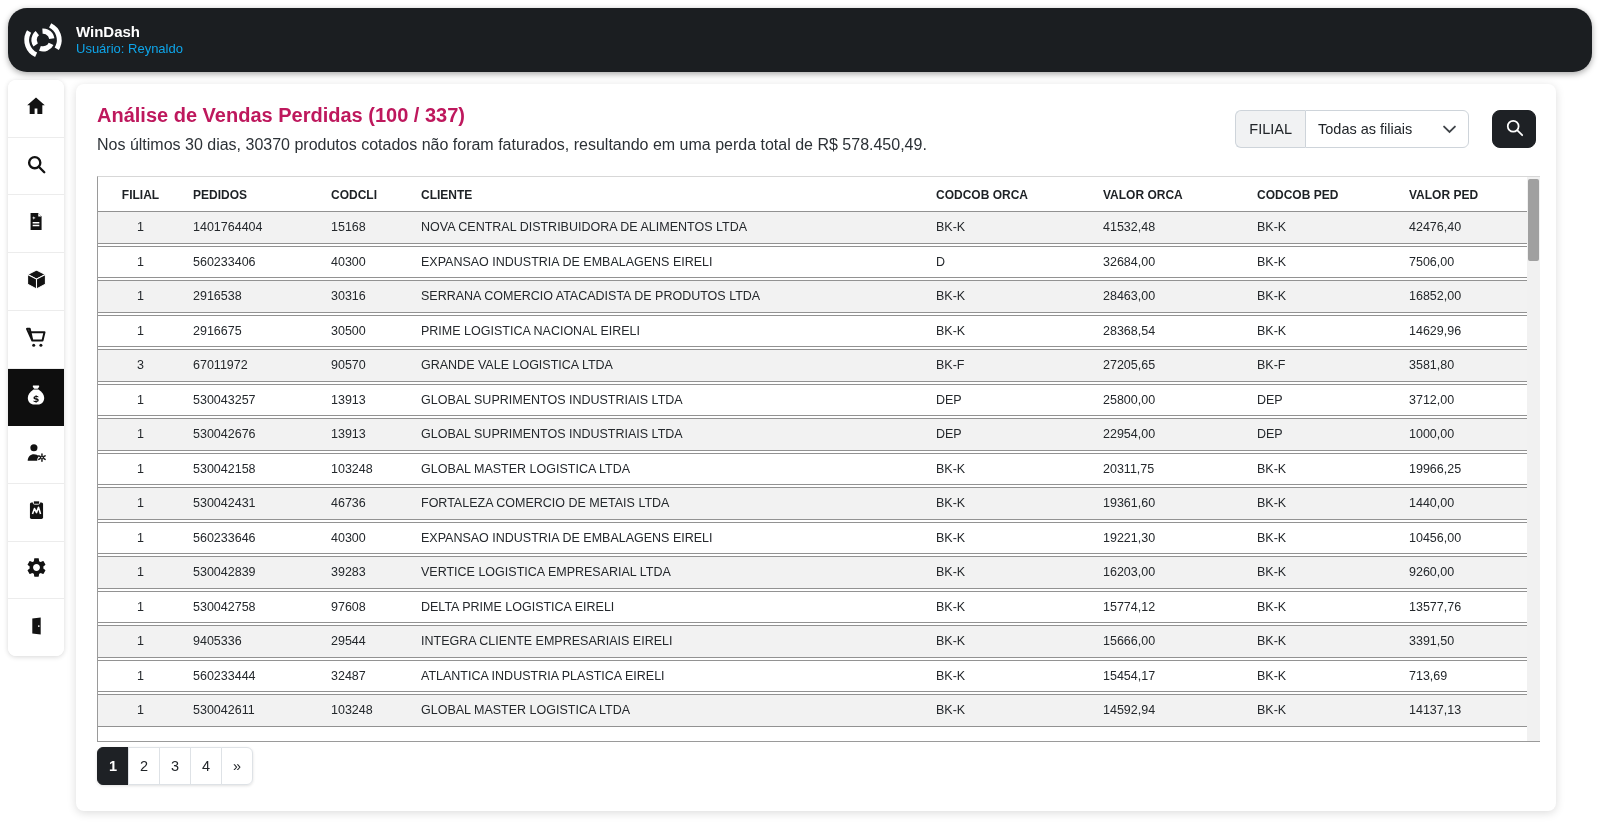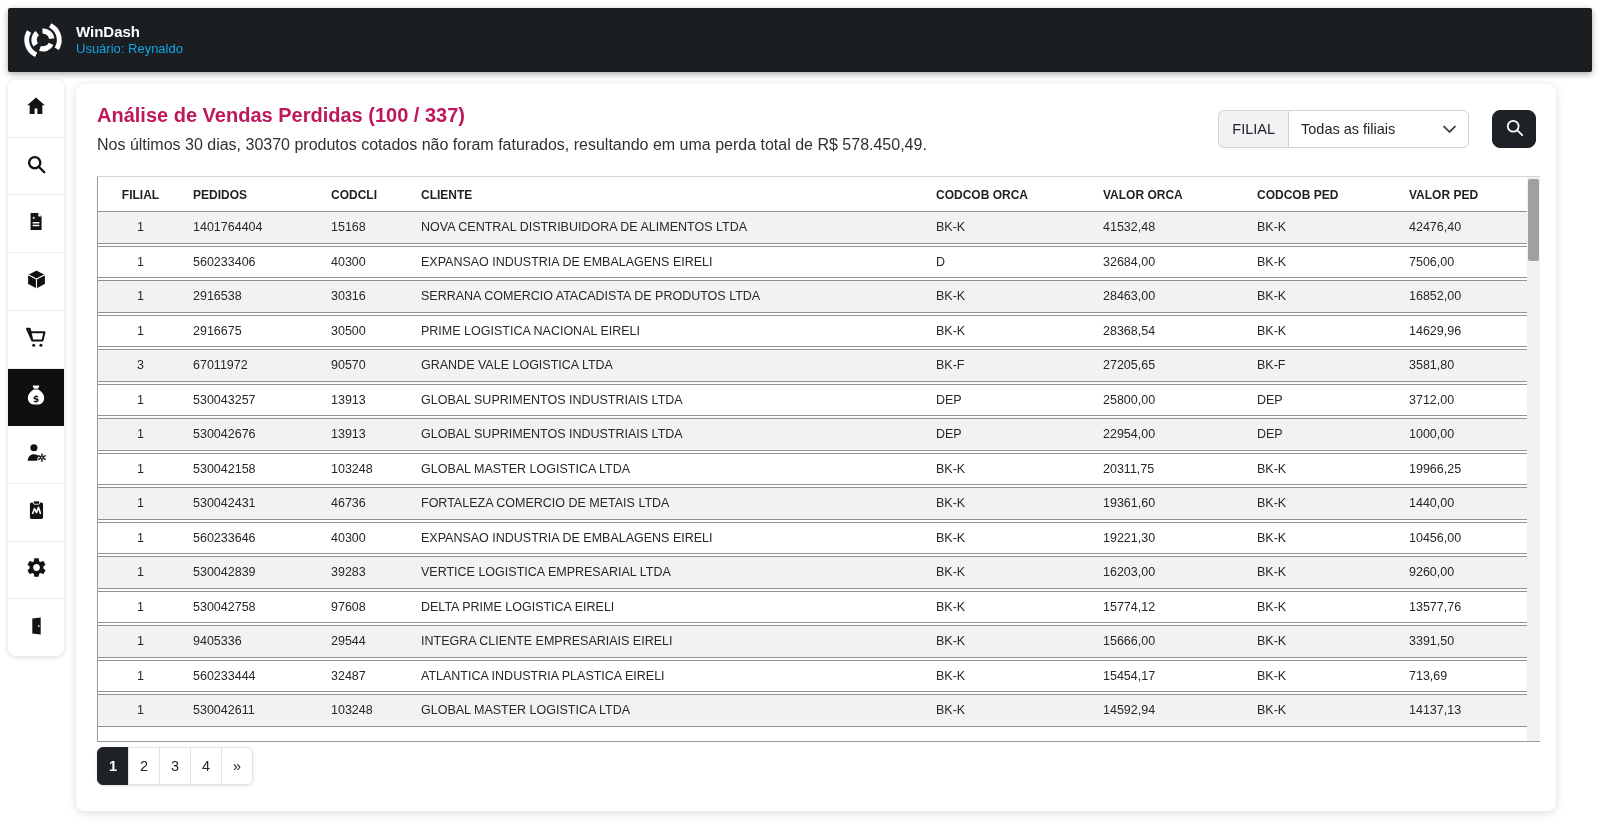--- a/index.html
+++ b/index.html
@@ -2,21 +2,21 @@
 <html><head>
 <meta charset="utf-8">
 <style>
   * { box-sizing: border-box; margin: 0; padding: 0; }
   html,body { width:1600px; height:840px; background:#ffffff; font-family:"Liberation Sans","DejaVu Sans",sans-serif; overflow:hidden; }
   body { position:relative; color:#212529; }
 
   
   .topbar {
     position:absolute; left:8px; top:8px; width:1584px; height:64px;
-    background:#1b1e21; border-radius:2px; box-shadow:0 2px 6px rgba(0,0,0,.35);
+    background:#1b1e21; border-radius:19px; box-shadow:0 2px 6px rgba(0,0,0,.35);
     display:flex; align-items:center; padding:0 14px; gap:12px;
   }
   .topbar .logo { width:42px; height:42px; flex:0 0 auto; }
   .topbar .titles { display:flex; flex-direction:column; line-height:1.25; }
   .topbar .app-name { color:#fff; font-weight:700; font-size:15px; }
   .topbar .user { color:#0ea5e9; font-size:13px; }
 
   
   .sidebar {
     position:absolute; left:8px; top:80px; width:56px; height:576px;
@@ -39,21 +39,21 @@
   .page-subtitle { position:absolute; left:21px; top:52px; font-size:16px; color:#2c3136; }
 
   
   .filter-bar { position:absolute; top:26px; right:20px; display:flex; align-items:center; }
   .input-group { display:flex; height:38px; }
   .ig-label {
     display:flex; align-items:center; padding:0 13px; background:#f1f2f3;
     border:1px solid #ced4da; border-right:none; border-radius:6px 0 0 6px; font-size:14.5px; color:#212529;
   }
   .ig-select {
-    width:181px; display:flex; align-items:center; justify-content:space-between;
+    width:164px; display:flex; align-items:center; justify-content:space-between;
     padding:0 12px; background:#fff; border:1px solid #ced4da; border-radius:0 6px 6px 0;
     font-size:14.5px; color:#212529; cursor:pointer;
   }
   .search-btn {
     margin-left:23px; width:44px; height:38px; background:#1e2125; border:1px solid #1e2125;
     border-radius:8px; display:flex; align-items:center; justify-content:center; cursor:pointer;
   }
 
   
   .table-wrap {

